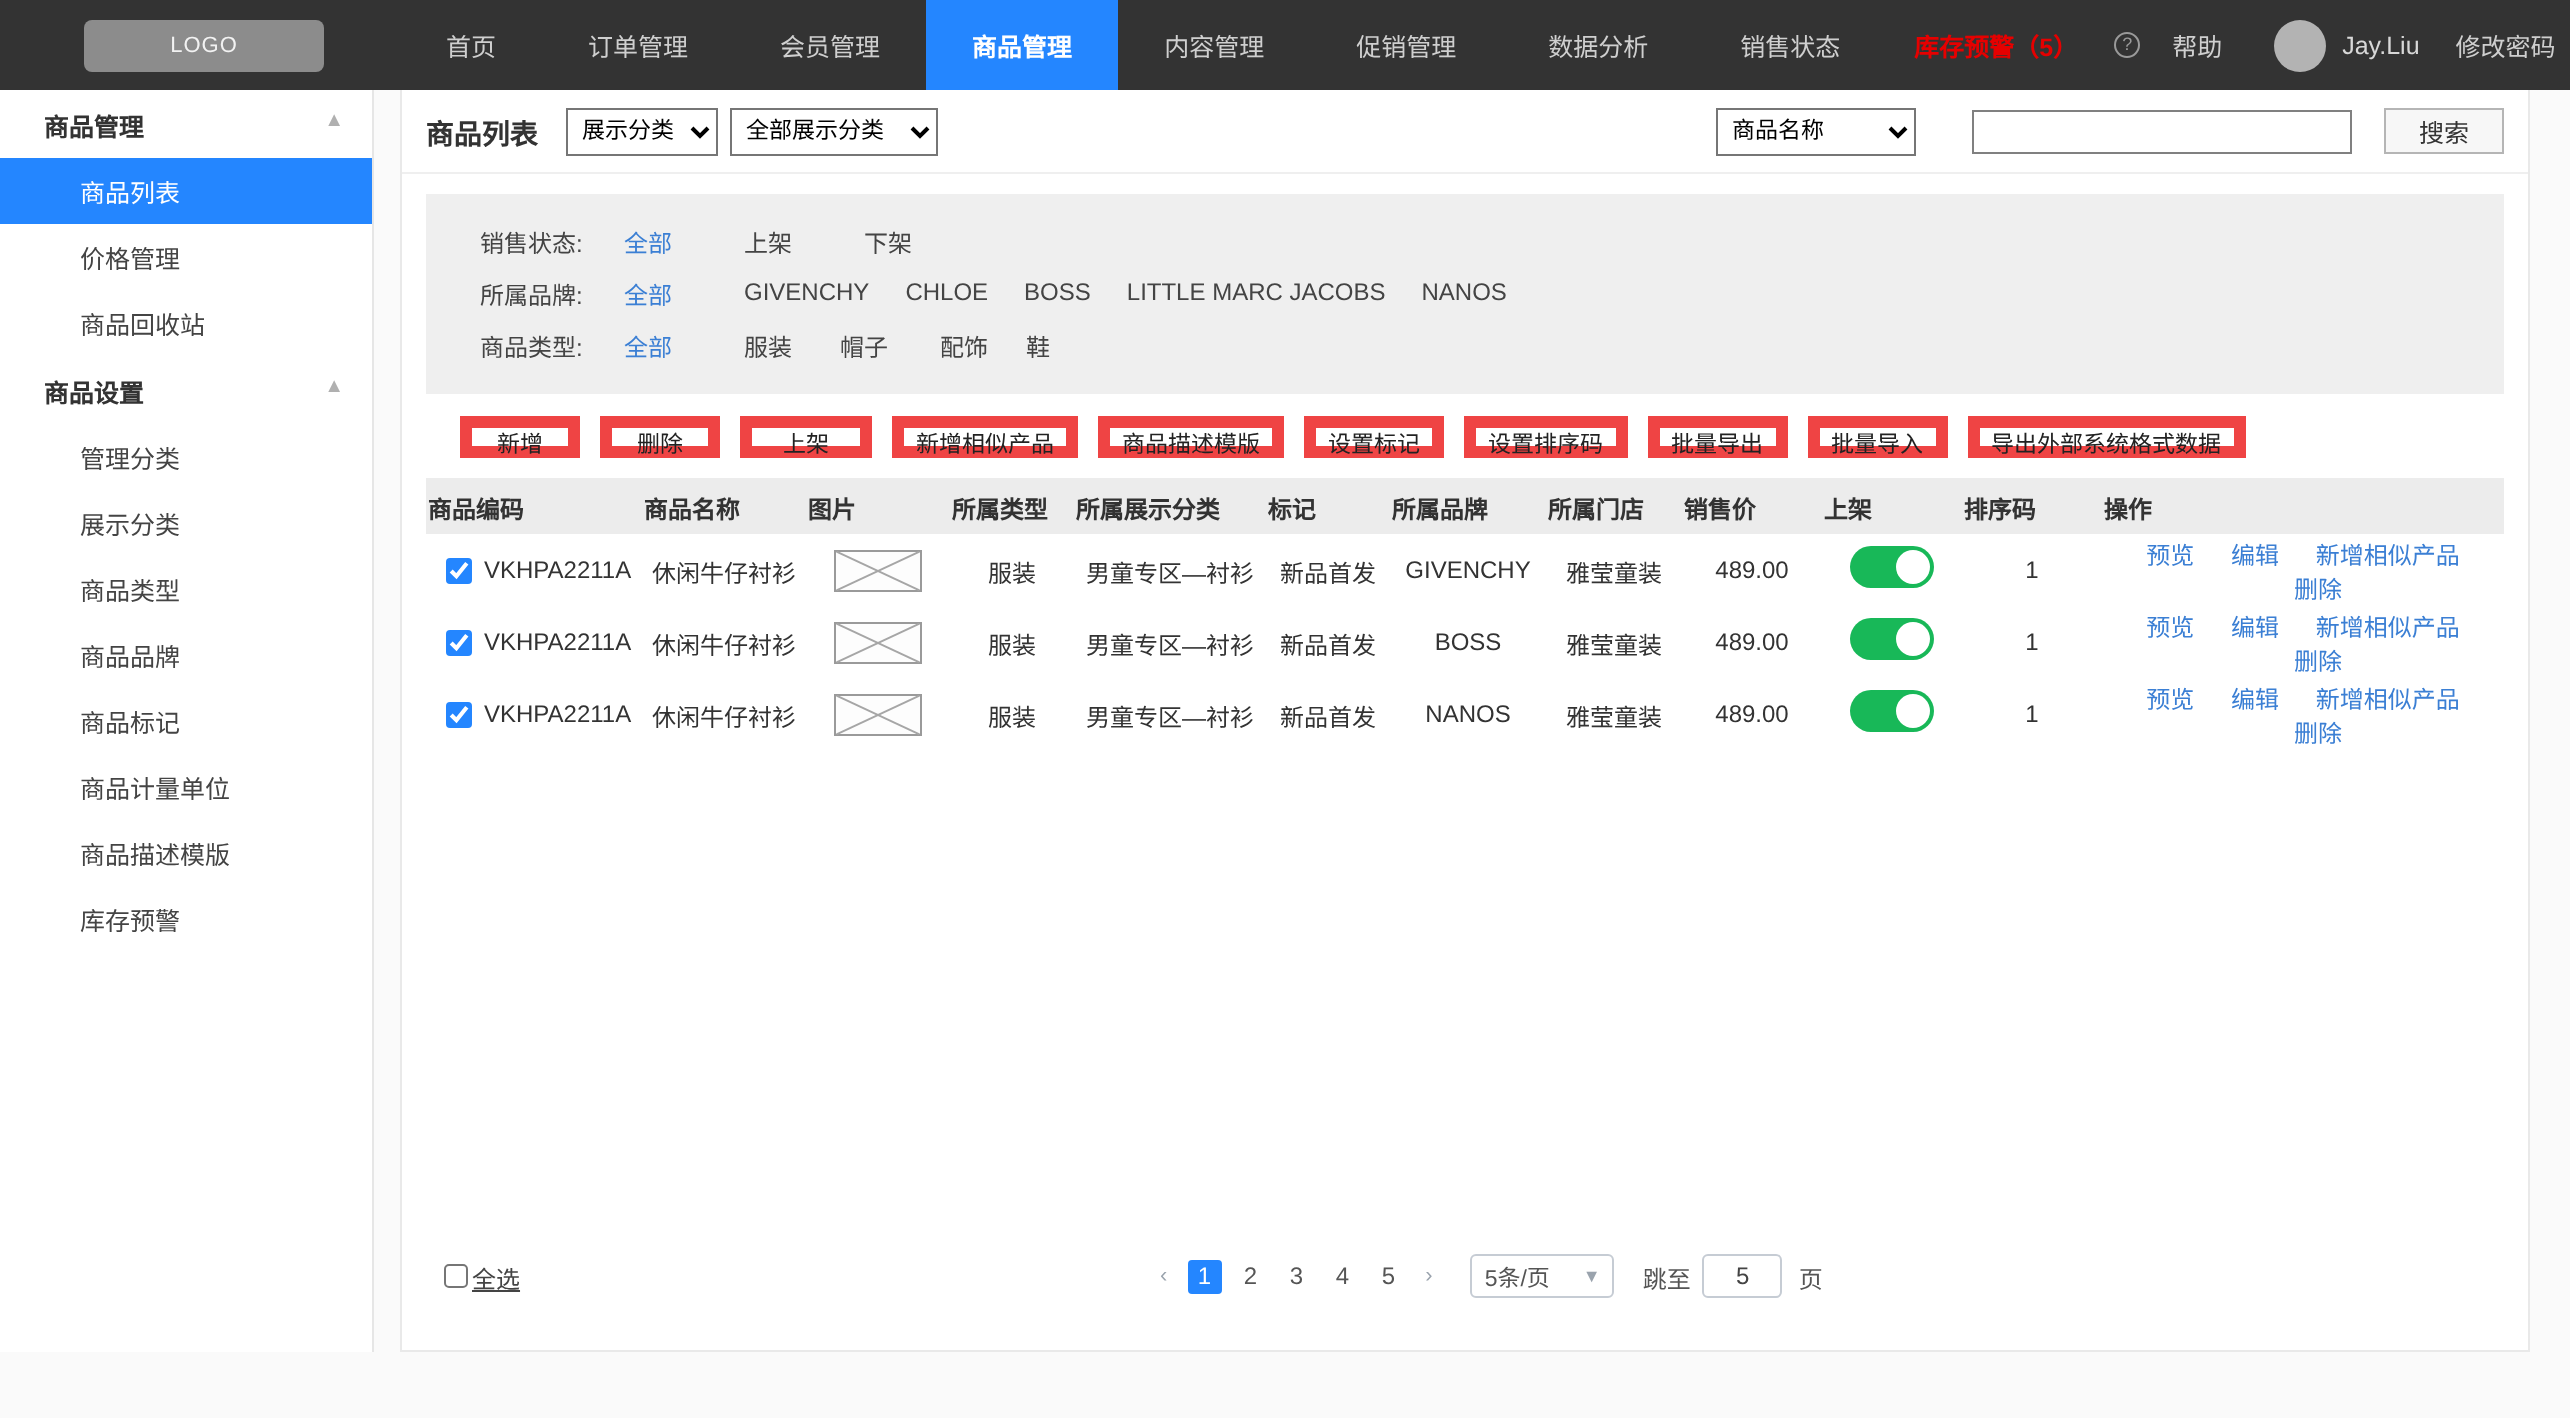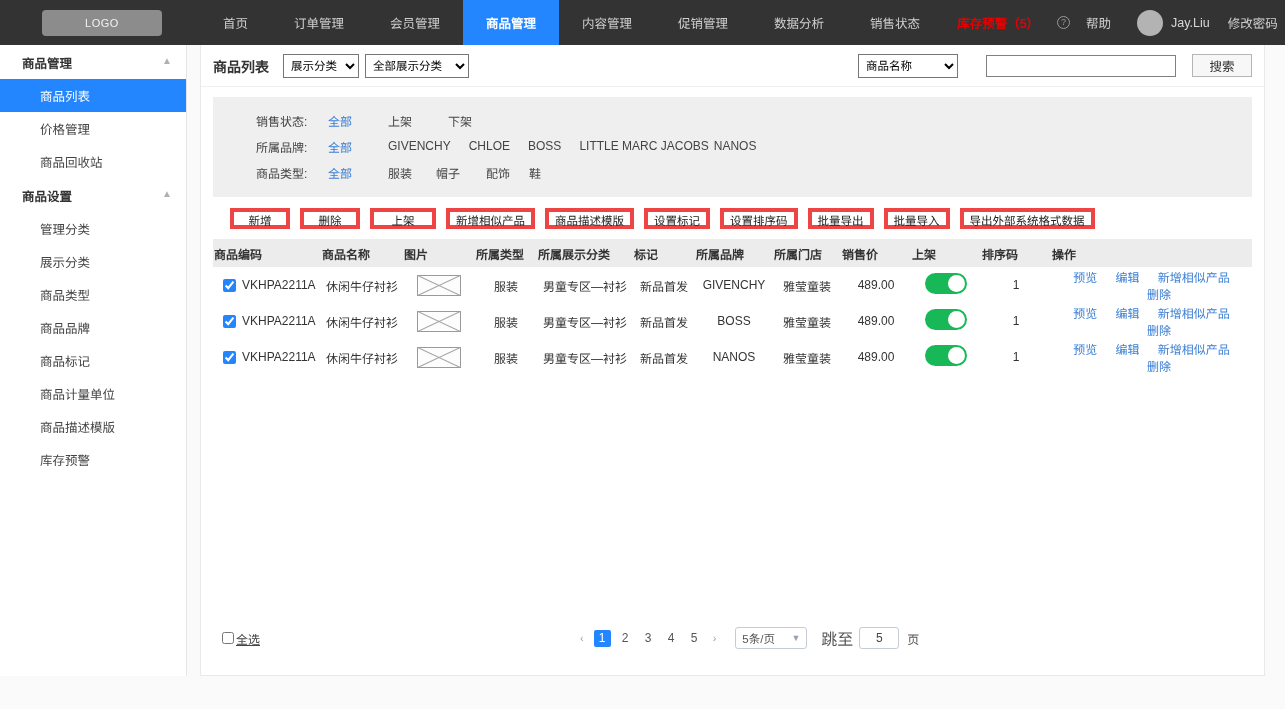--- a/index.html
+++ b/index.html
@@ -139,30 +139,30 @@
     color: #333;
     cursor: pointer;
   }
 
   
   .filter-box {
     margin: 10px 12px 0 12px;
     background: #efefef;
     padding: 10px 0 12px 0;
   }
-  .filter-row { display: flex; align-items: center; height: 26px; padding-left: 43px; }
+  .filter-row { display: flex; align-items: center; height: 26px; padding-left: 27px; }
   .filter-label { width: 72px; color: #444; font-size: 12px; flex: none; }
   .f-opt { color: #444; font-size: 12px; margin-right: 0; cursor: pointer; white-space: nowrap; }
   .f-opt.on { color: #3b7fd4; }
 
   
   .btn-row { display: flex; padding: 11px 0 10px 29px; align-items: center; }
   .tbtn {
     height: 21px;
-    border: 4px solid #ef4444;
+    border: 6px solid #ef4444;
     background: #ffffff;
     color: #222;
     font-size: 11.5px;
     font-family: "Liberation Sans", sans-serif;
     padding: 0 6px;
     margin-right: 10px;
     cursor: pointer;
     line-height: 19px;
     white-space: nowrap;
   }
@@ -237,21 +237,21 @@
   }
   .pg.cur { background: #2486ff; color: #fff; border-radius: 2px; }
   .pg-size {
     width: 72px; height: 22px; margin-left: 12px;
     border: 1px solid #c6ccd4; border-radius: 3px;
     font-size: 11.5px; color: #555;
     display: flex; align-items: center; justify-content: space-between;
     padding: 0 6px; background: #fff; cursor: pointer;
   }
   .pg-size .cv { color: #9aa3ad; font-size: 9px; }
-  .jump-lab { margin-left: 14px; color: #555; font-size: 16px; }
+  .jump-lab { margin-left: 14px; color: #555; font-size: 12px; }
   .jump-in {
     width: 40px; height: 22px; margin-left: 6px;
     border: 1px solid #c6ccd4; border-radius: 3px;
     text-align: center; font-size: 12px; color: #444;
     font-family: "Liberation Sans", sans-serif;
   }
   .jump-unit { margin-left: 8px; color: #555; font-size: 12px; }
 </style>
 </head>
 <body>
@@ -352,21 +352,21 @@
           <div class="f-opt on" style="width:60px">全部</div>
           <div class="f-opt" style="width:60px">上架</div>
           <div class="f-opt">下架</div>
         </div>
         <div class="filter-row">
           <div class="filter-label">所属品牌:</div>
           <div class="f-opt on" style="width:60px">全部</div>
           <div class="f-opt" style="margin-right:18px">GIVENCHY</div>
           <div class="f-opt" style="margin-right:18px">CHLOE</div>
           <div class="f-opt" style="margin-right:18px">BOSS</div>
-          <div class="f-opt" style="margin-right:5px">LITTLE MARC JACOBS</div>
+          <div class="f-opt" style="margin-right:18px">LITTLE MARC JACOBS</div>
           <div class="f-opt">NANOS</div>
         </div>
         <div class="filter-row">
           <div class="filter-label">商品类型:</div>
           <div class="f-opt on" style="width:60px">全部</div>
           <div class="f-opt" style="width:48px">服装</div>
           <div class="f-opt" style="width:50px">帽子</div>
           <div class="f-opt" style="width:43px">配饰</div>
           <div class="f-opt">鞋</div>
         </div>

